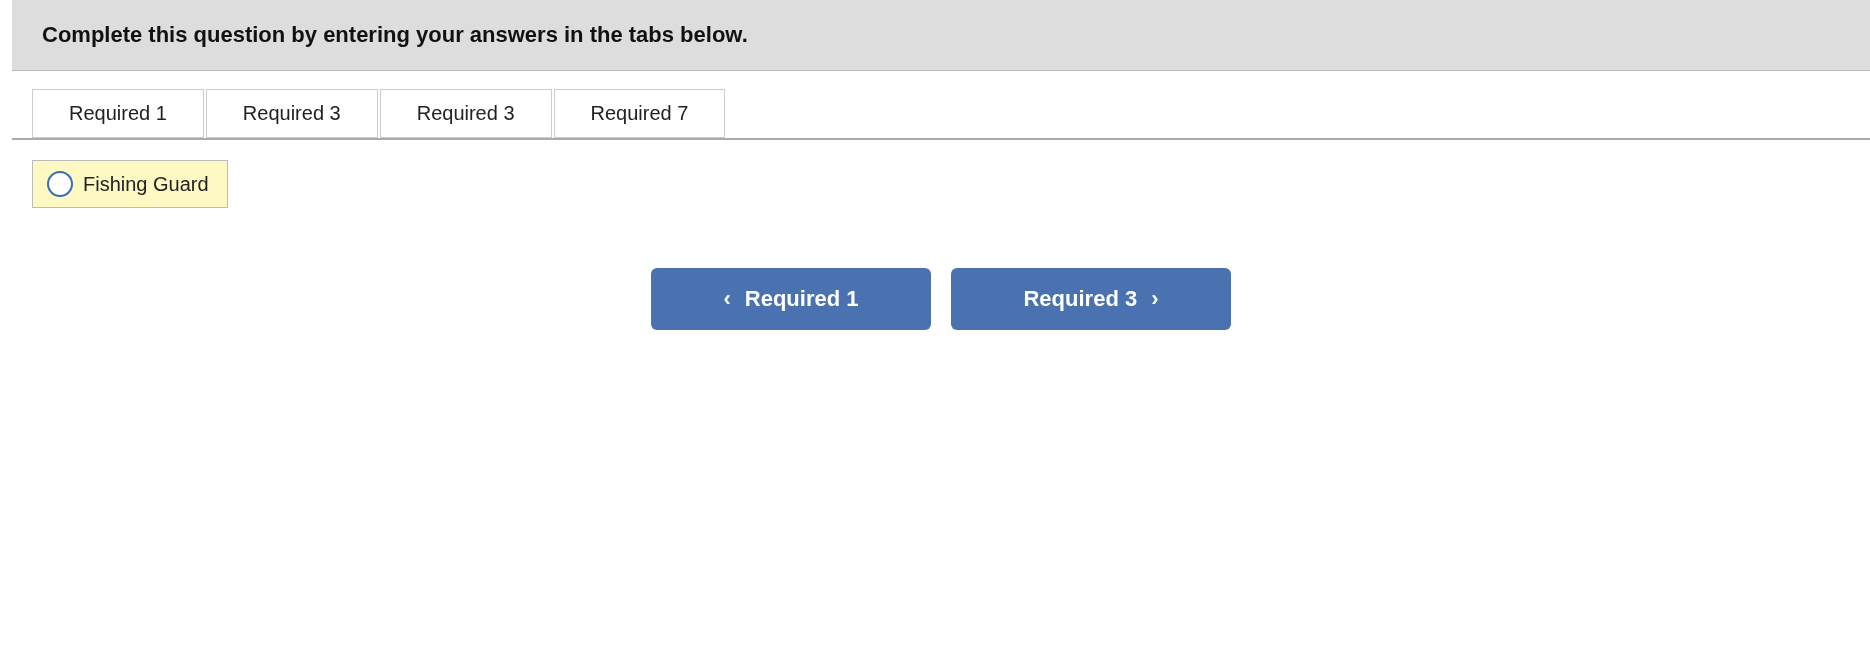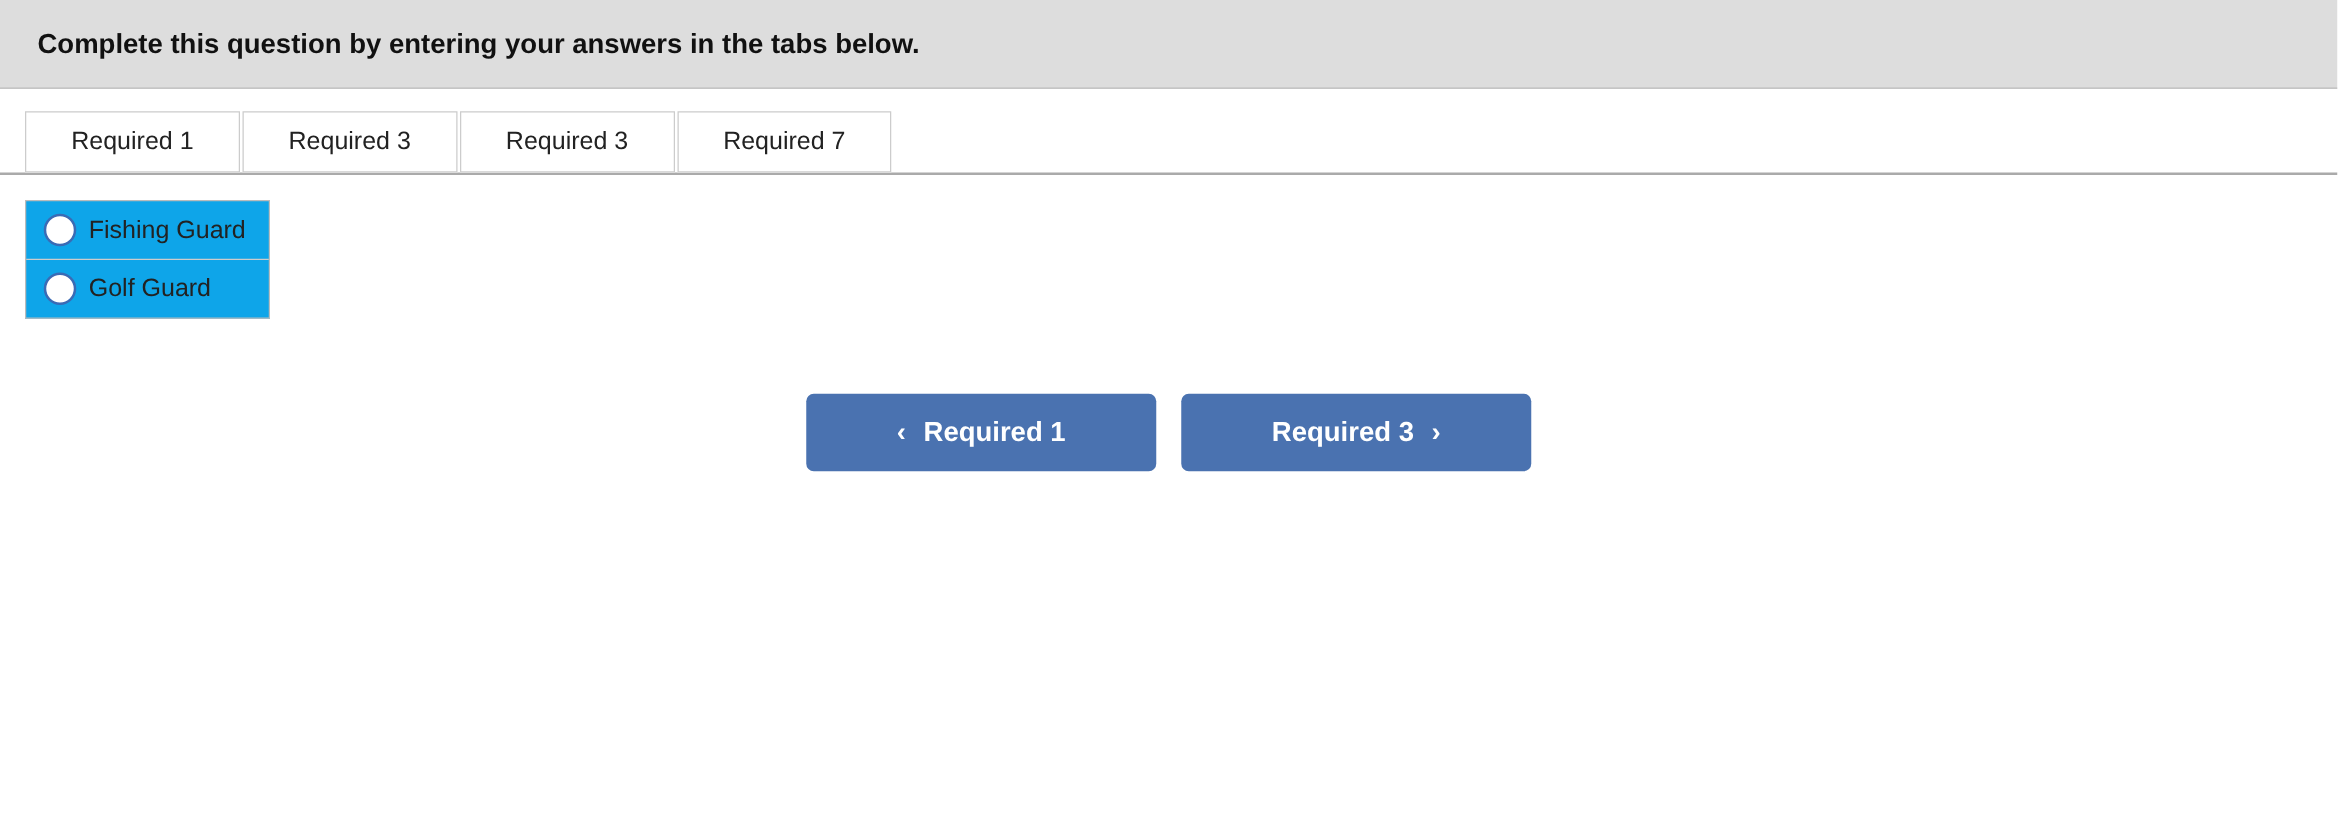--- a/index.html
+++ b/index.html
@@ -12,20 +12,21 @@
       font-family: Arial, sans-serif;
       background: #fff;
       width: 1870px;
       min-height: 652px;
     }
 
     .page-container {
       width: 1870px;
       min-height: 652px;
       background: #fff;
+      padding-left: 12px;
     }
 
     
     .header-banner {
       background: #ddd;
       padding: 22px 30px;
       border-bottom: 1px solid #bbb;
     }
 
     .header-banner .header-text {
@@ -78,21 +79,21 @@
 
     
     .options-area {
       padding: 20px 20px;
     }
 
     .options-box {
       border: 1px solid #bbb;
       display: inline-flex;
       flex-direction: column;
-      background: #0ea5e9;
+      background: #fef9c3;
     }
 
     .option-item {
       display: flex;
       align-items: center;
       gap: 10px;
       padding: 10px 18px 10px 14px;
       border-bottom: 1px solid #ccc;
       font-size: 20px;
       color: #222;
@@ -160,24 +161,20 @@
 
   <div class="options-area">
     <div class="options-box">
 
       <div class="option-item">
         <div class="radio-circle"></div>
         <span>Fishing Guard</span>
       </div>
 
 
-      <div class="option-item">
-        <div class="radio-circle"></div>
-        <span>Golf Guard</span>
-      </div>
 
     </div>
   </div>
 
   <div class="nav-buttons">
     <button class="nav-btn">
       <span class="arrow">‹</span>
       <span>Required 1</span>
     </button>
     <button class="nav-btn">

